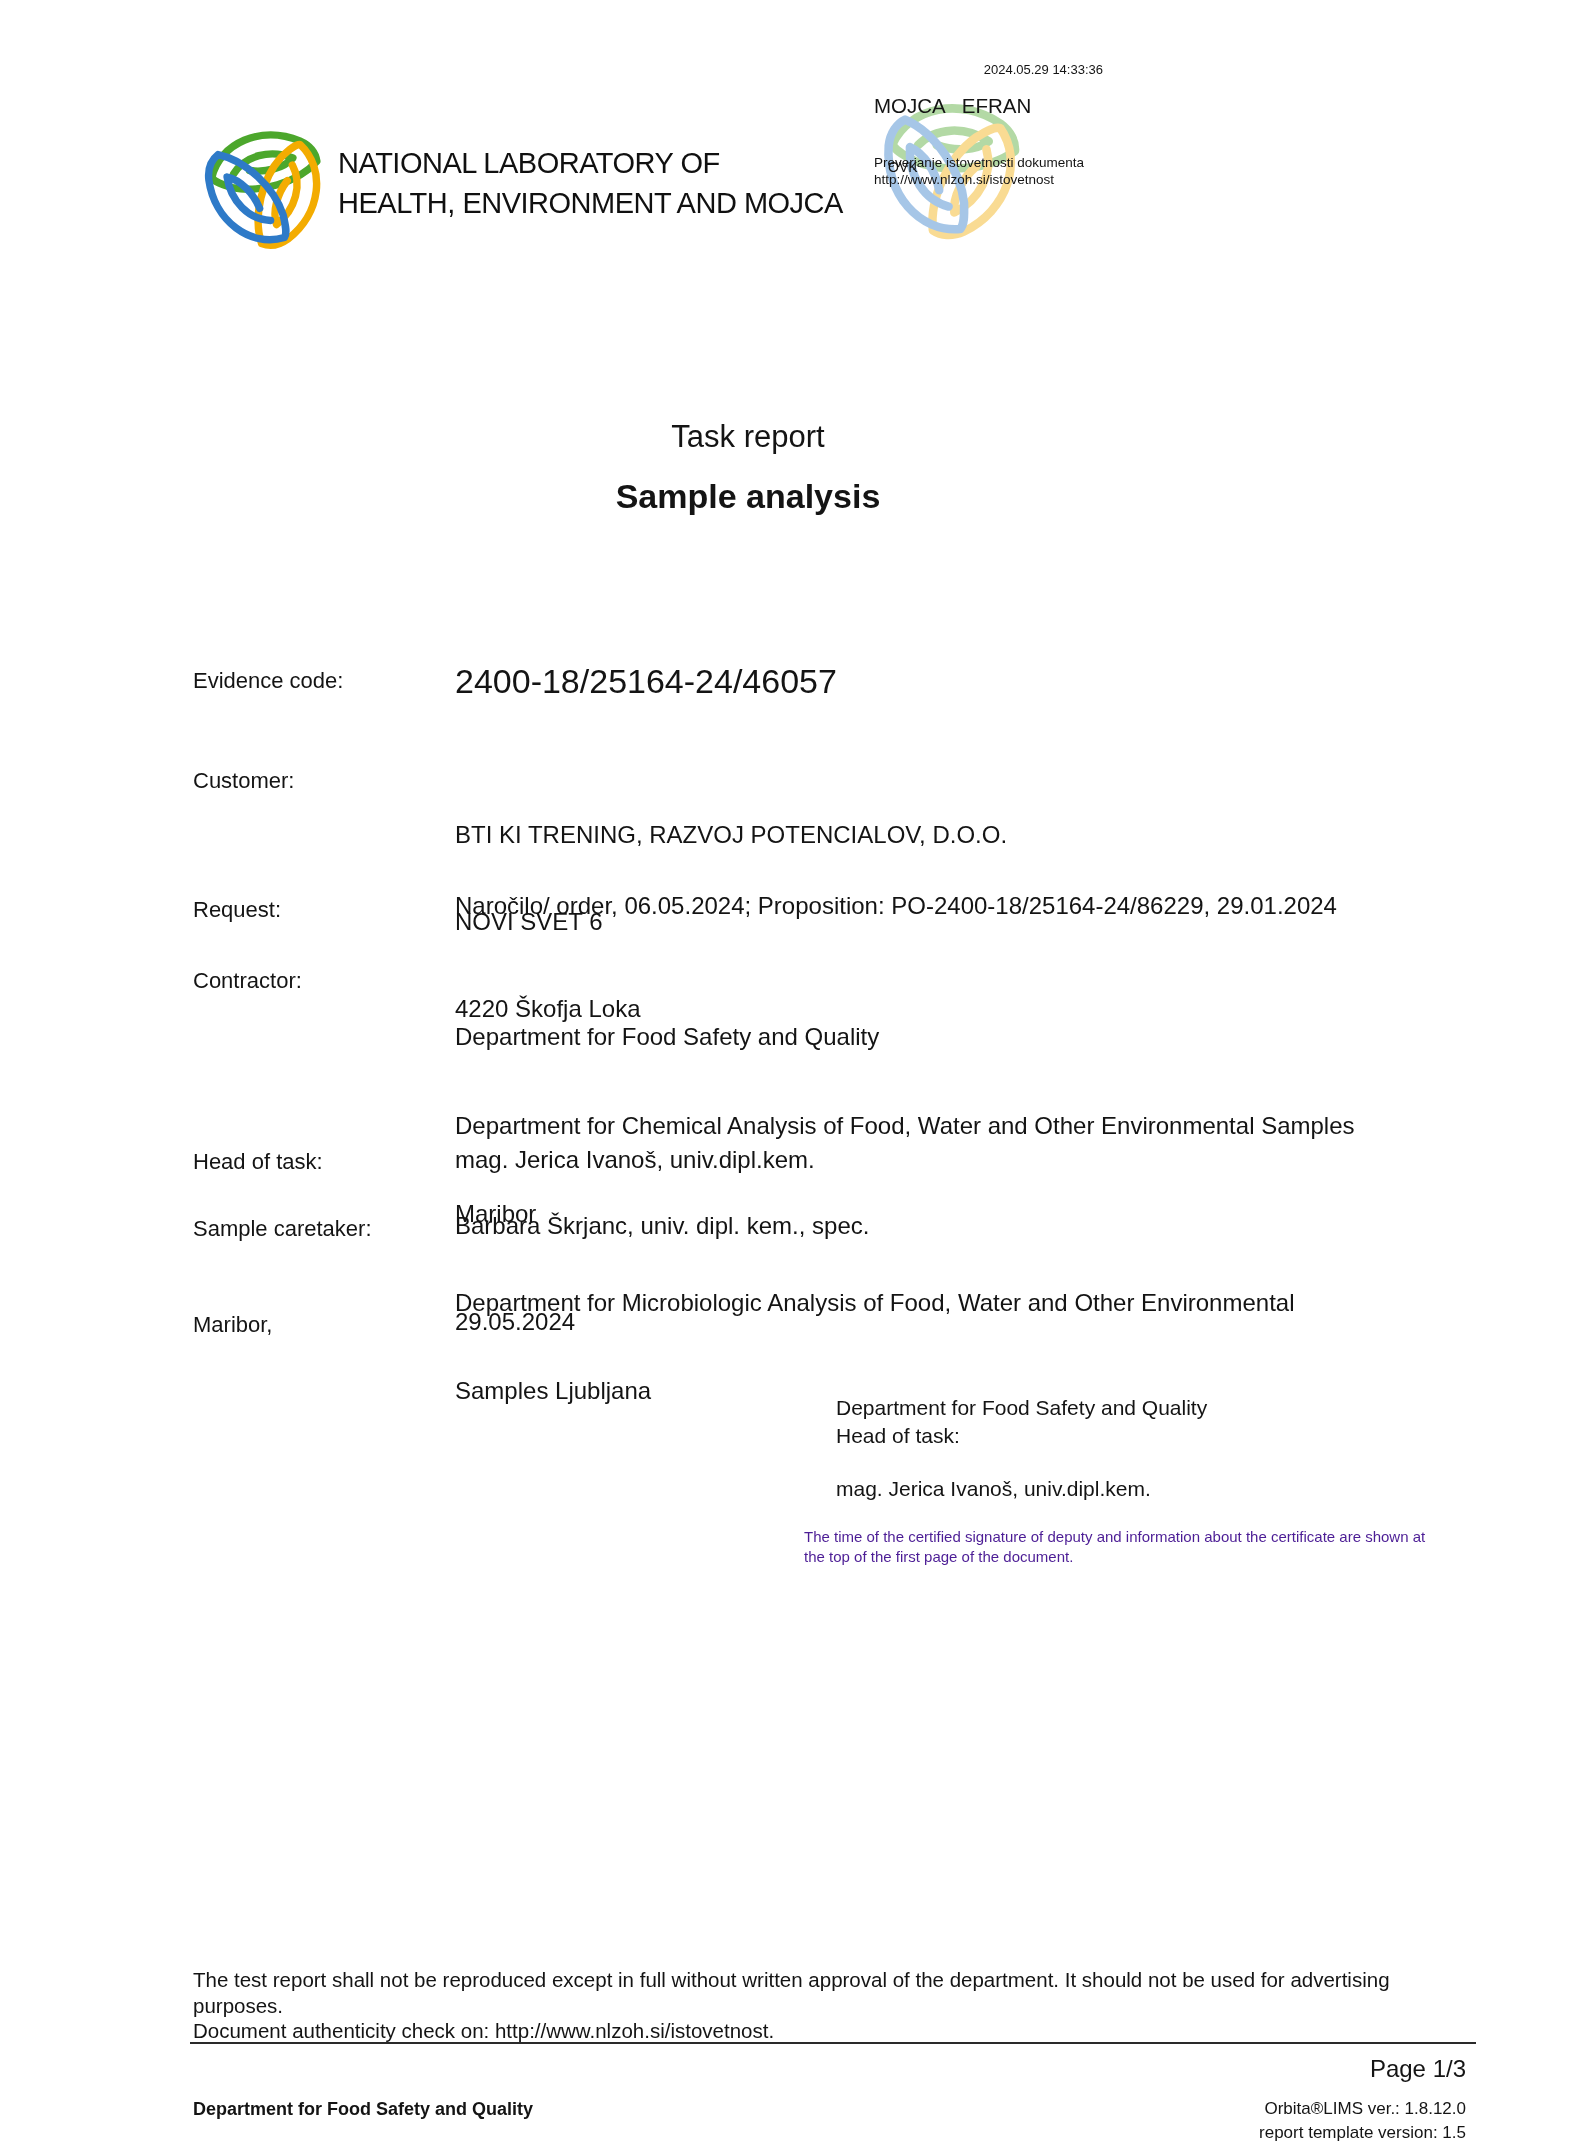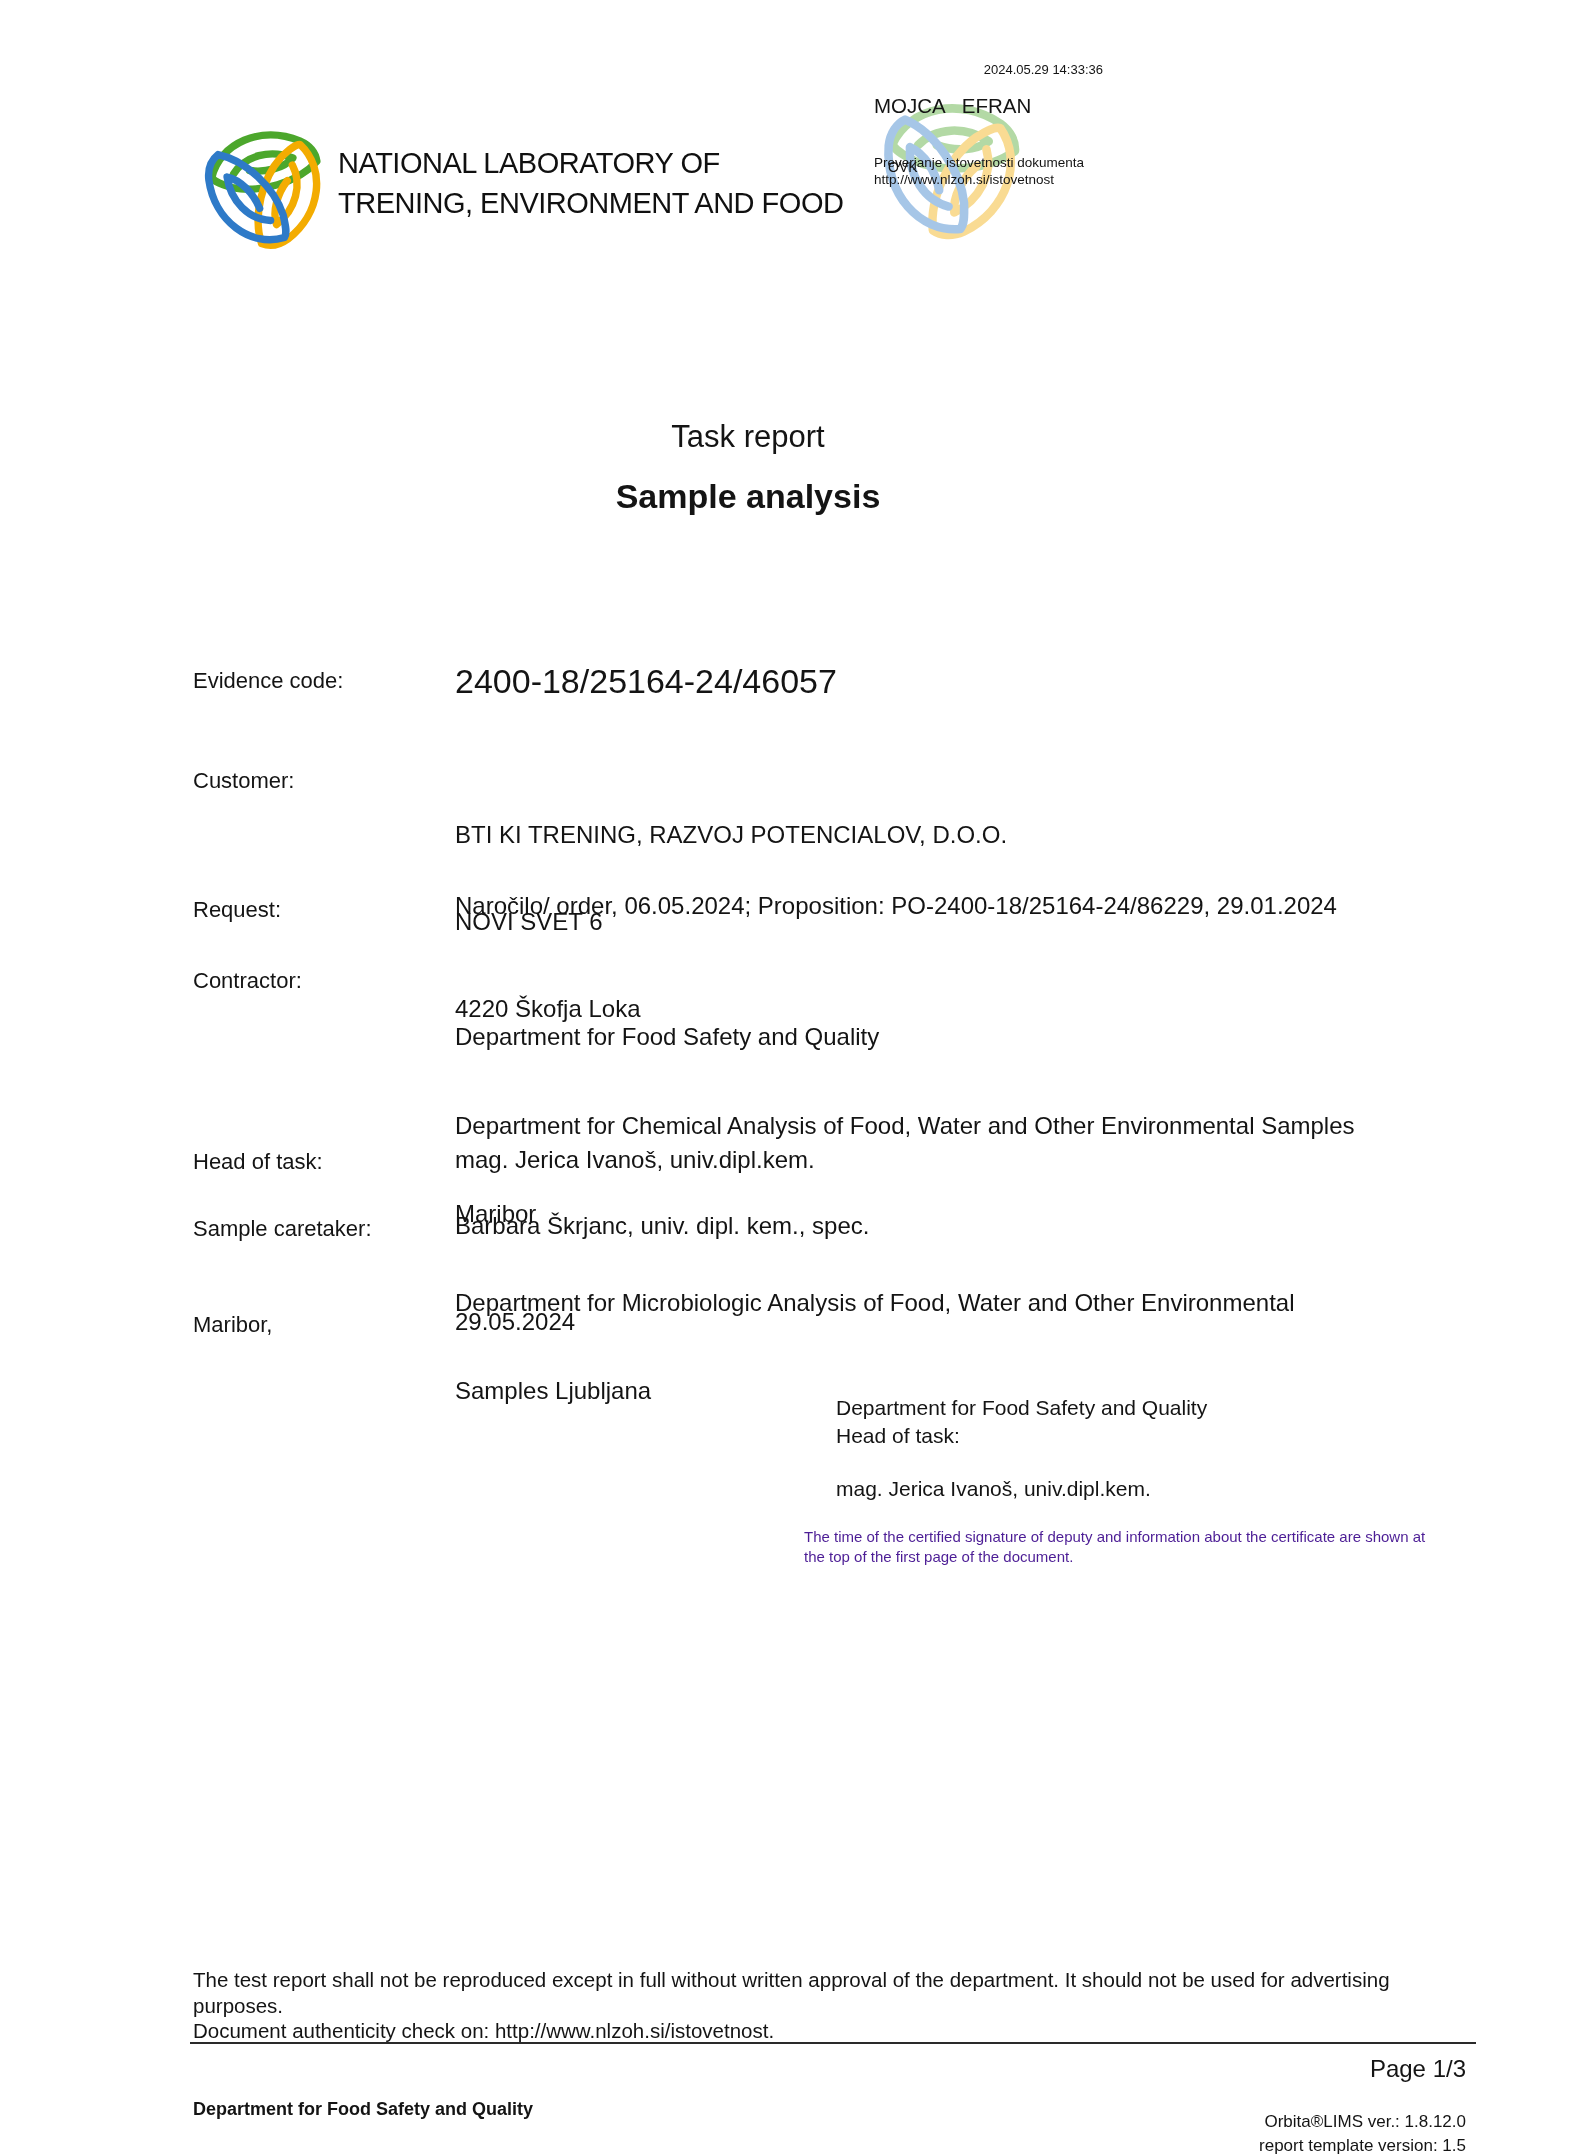--- a/index.html
+++ b/index.html
@@ -46,21 +46,21 @@
             color:#4c1d95;white-space:nowrap;}
 
   
   .disc{position:absolute;left:193px;font-size:20.5px;white-space:nowrap;}
   .foot-rule{position:absolute;left:190px;top:2042px;width:1286px;height:2px;background:#2a2a2a;}
   .foot-left{position:absolute;left:193px;top:2053px;font-size:18px;line-height:22.5px;
              white-space:pre;}
   .foot-left .b{font-weight:bold;}
   .foot-right{position:absolute;right:118px;top:2055px;text-align:right;white-space:nowrap;}
   .foot-page{font-size:24px;}
-  .foot-ver{font-size:17px;margin-top:29px;}
+  .foot-ver{font-size:17px;margin-top:16px;}
   .foot-tpl{font-size:17px;margin-top:4px;}
 </style>
 </head>
 <body>
 
 <div class="page">
 
   <svg width="0" height="0" style="position:absolute" aria-hidden="true">
     <defs>
       <g id="nl-logo" fill="none" stroke-width="6.5" stroke-linecap="round" stroke-linejoin="round">
@@ -78,21 +78,21 @@
         </g>
       </g>
     </defs>
   </svg>
 
   <svg class="logo-main" viewBox="0 0 120 120">
     <use href="#nl-logo"></use>
   </svg>
   <div class="org-name">
     <div>NATIONAL LABORATORY OF</div>
-    <div>TRENING, ENVIRONMENT AND FOOD</div>
+    <div>HEALTH, ENVIRONMENT AND MOJCA</div>
   </div>
 
   <svg class="stamp-watermark" viewBox="0 0 120 120">
     <use href="#nl-logo"></use>
   </svg>
   <div class="stamp-timestamp">2024.05.29 14:33:36</div>
   <div class="stamp-name">MOJCA   EFRAN</div>
   <div class="stamp-role">OVK</div>
   <div class="stamp-line1">Preverjanje istovetnosti dokumenta</div>
   <div class="stamp-line2">http://www.nlzoh.si/istovetnost</div>

